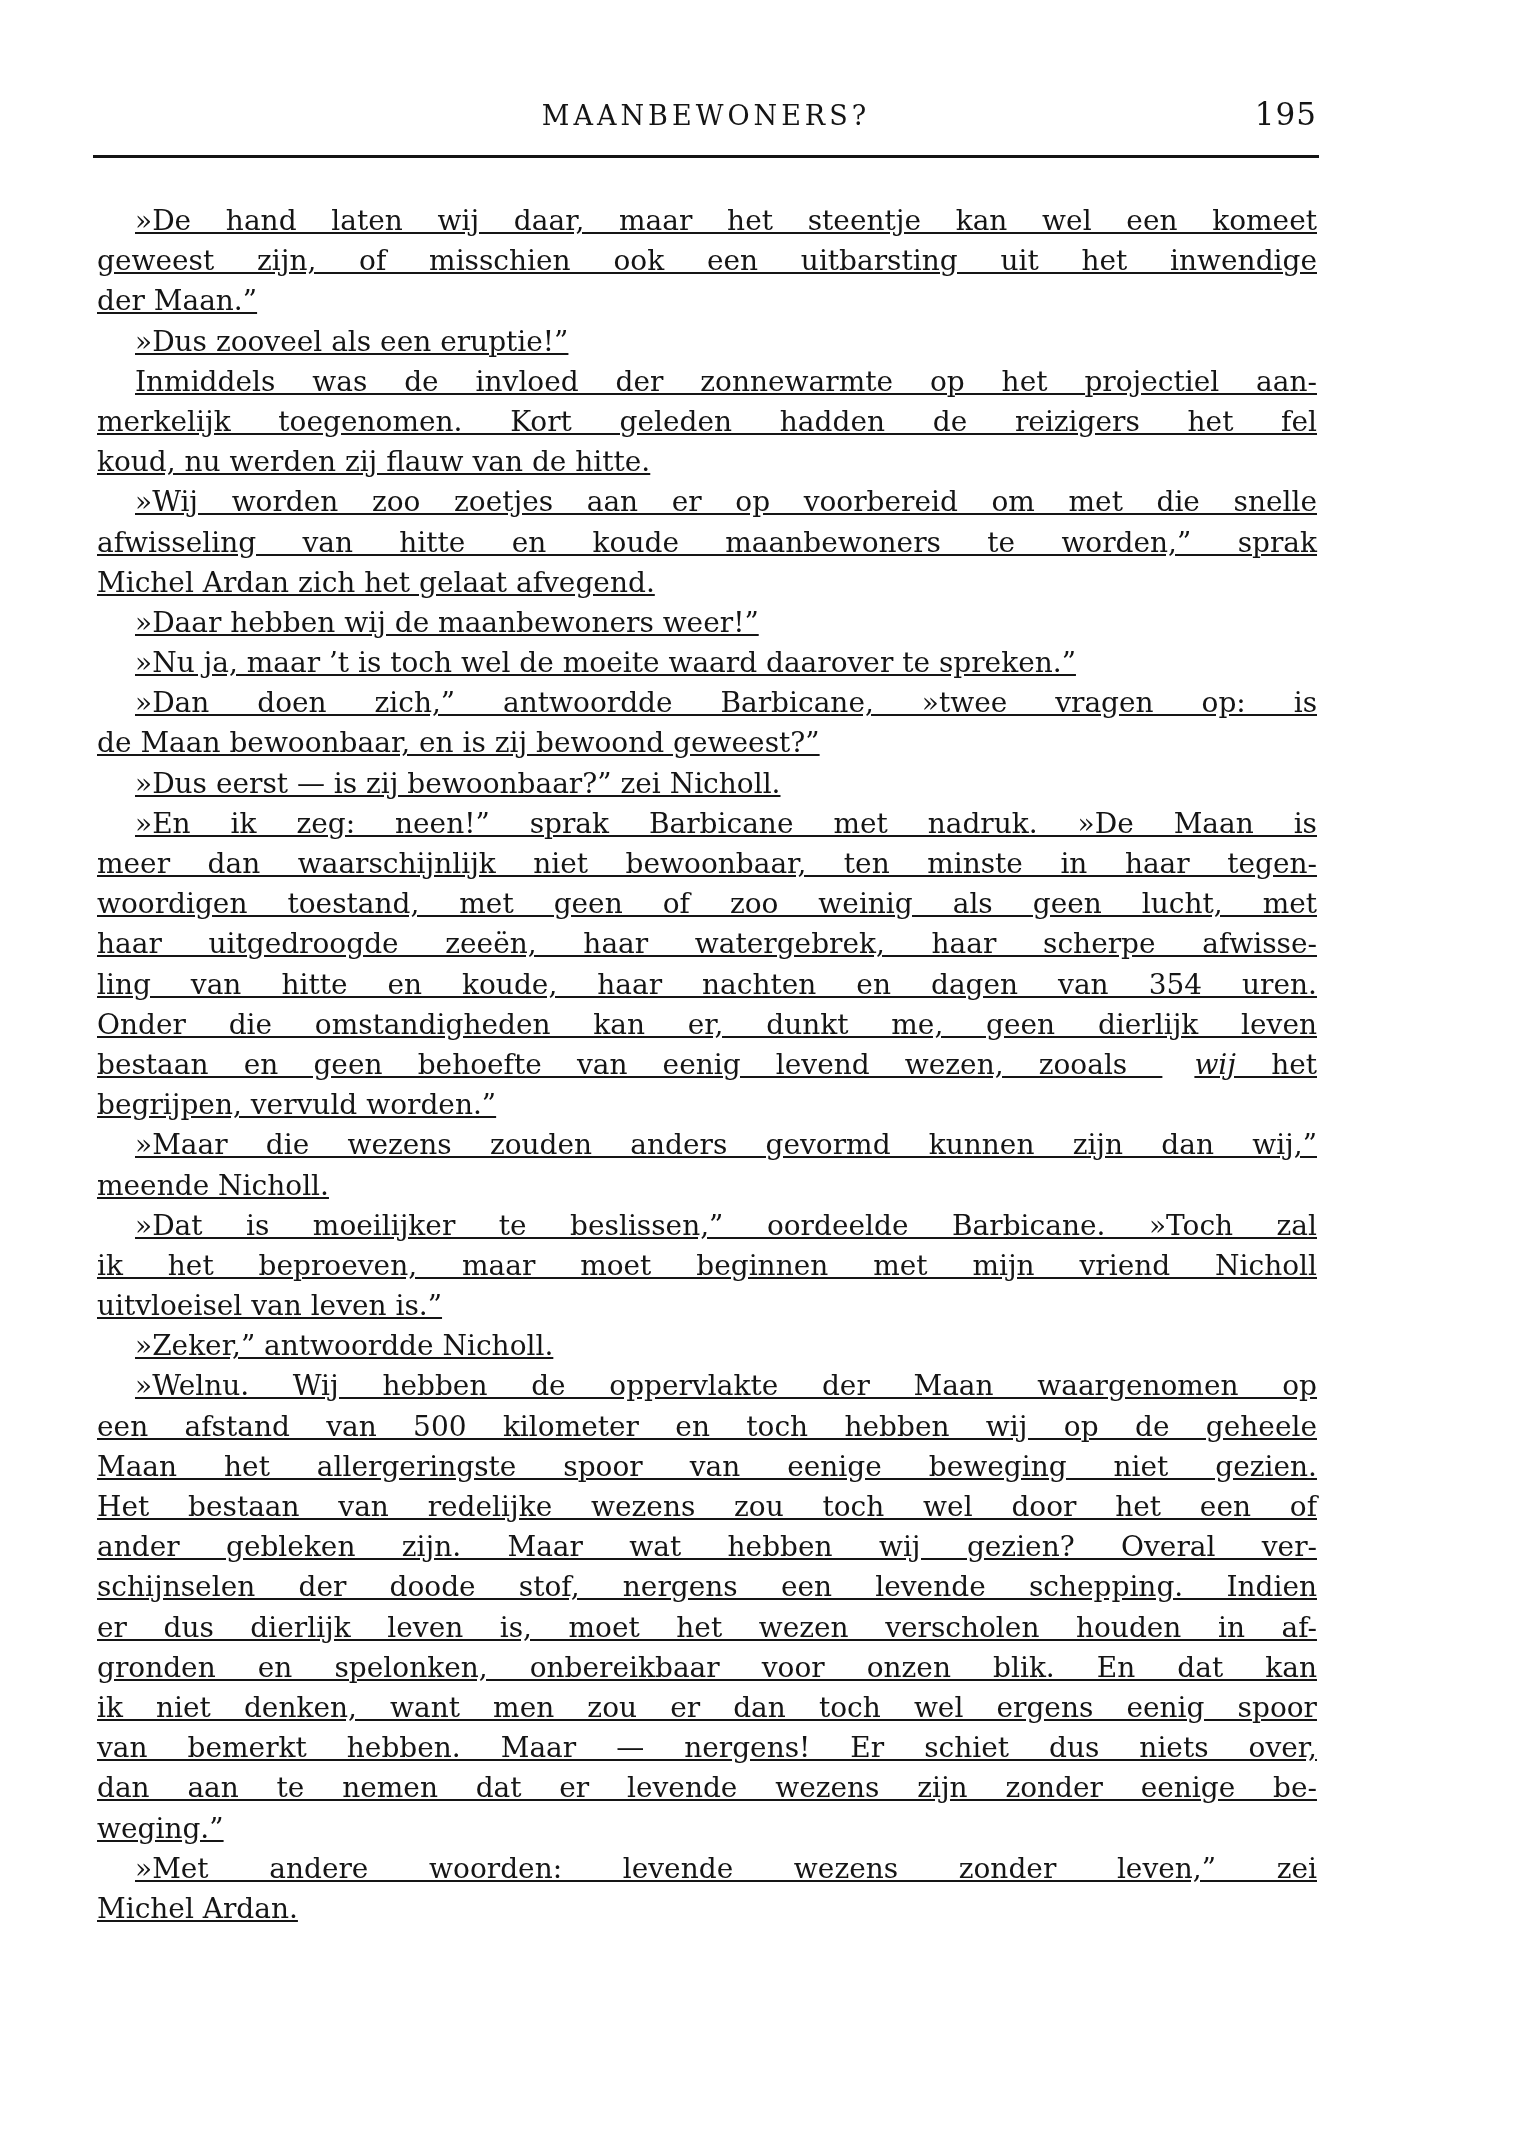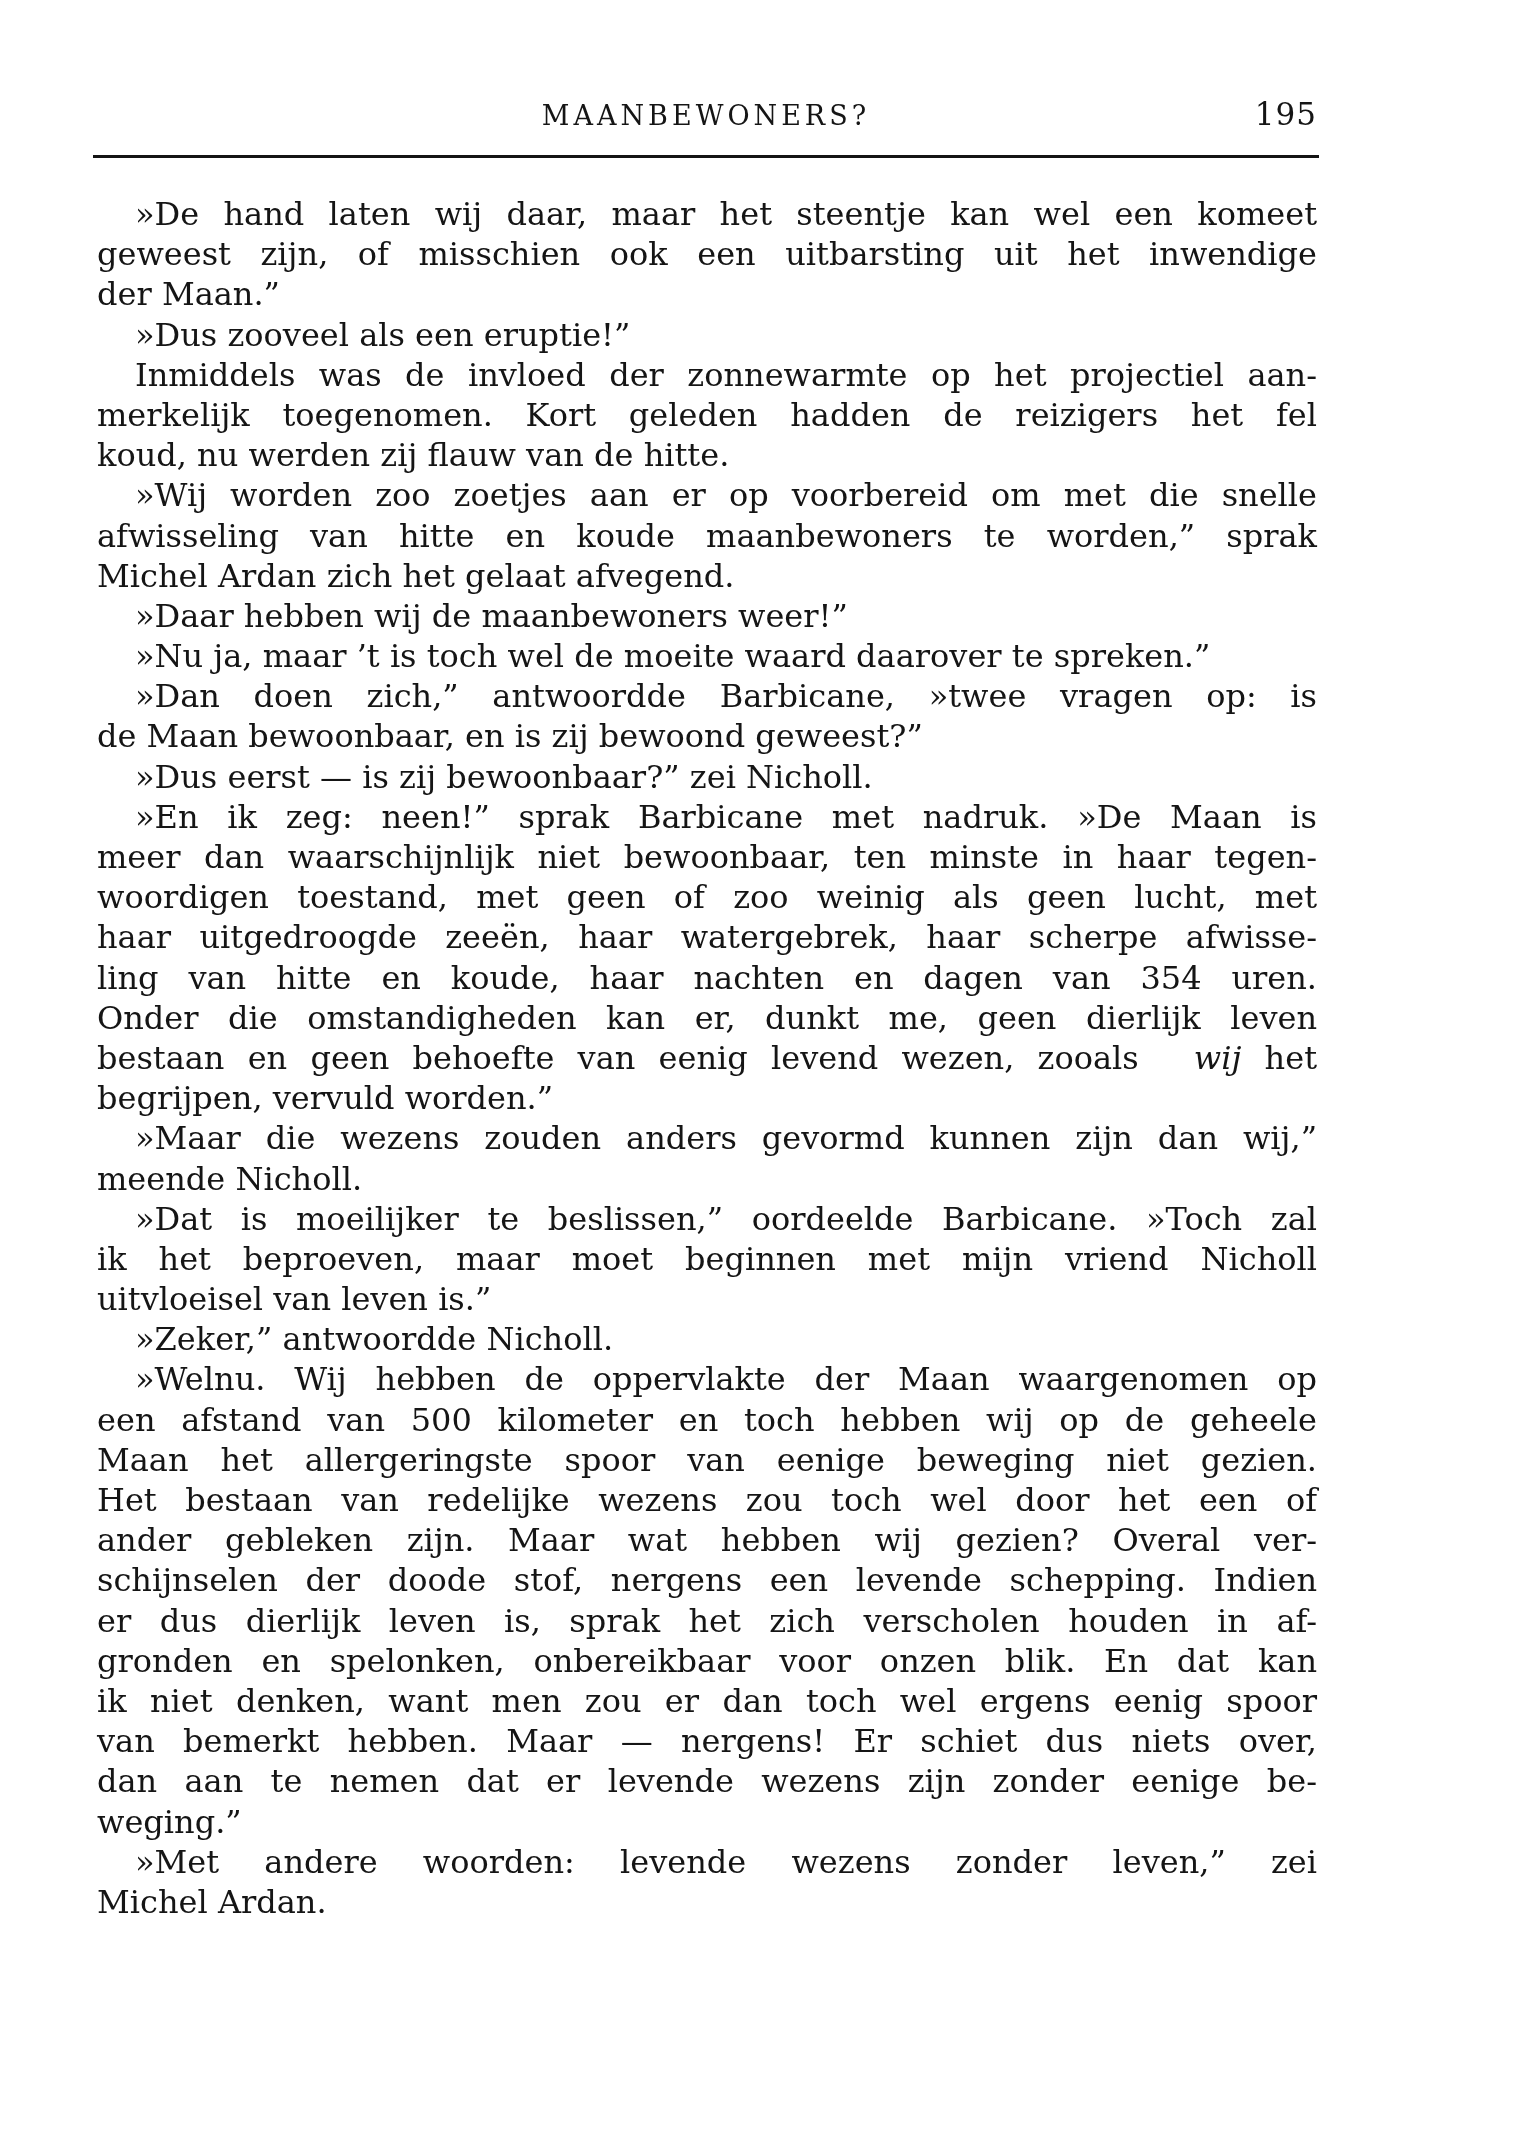--- a/index.html
+++ b/index.html
@@ -44,25 +44,26 @@
     position: absolute;
     top: 155px;
     left: 93px;
     width: 1226px;
     height: 3px;
     background: #141414;
     border: none;
   }
   .text-body {
     position: absolute;
-    top: 194px;
+    top: 201px;
     left: 97px;
     width: 1220px;
-    font-size: 32px;
+    font-size: 28px;
     line-height: 40.2px;
+    text-decoration: underline;
   }
   .line {
     text-align: justify;
     text-align-last: justify;
     white-space: normal;
     height: 40.2px;
     overflow: visible;
   }
   .line.indent { text-indent: 38px; }
   .line.last { text-align-last: left; }
@@ -124,21 +125,21 @@
       <div class="line indent"><span>»Dat is moeilijker te beslissen,” oordeelde Barbicane. »Toch zal</span></div>
       <div class="line"><span>ik het beproeven, maar moet beginnen met mijn vriend Nicholl</span></div>
       <div class="line last"><span>uitvloeisel van leven is.”</span></div>
       <div class="line indent last"><span>»Zeker,” antwoordde Nicholl.</span></div>
       <div class="line indent"><span>»Welnu. Wij hebben de oppervlakte der Maan waargenomen op</span></div>
       <div class="line"><span>een afstand van 500 kilometer en toch hebben wij op de geheele</span></div>
       <div class="line"><span>Maan het allergeringste spoor van eenige beweging niet gezien.</span></div>
       <div class="line"><span>Het bestaan van redelijke wezens zou toch wel door het een of</span></div>
       <div class="line"><span>ander gebleken zijn. Maar wat hebben wij gezien? Overal ver-</span></div>
       <div class="line"><span>schijnselen der doode stof, nergens een levende schepping. Indien</span></div>
-      <div class="line"><span>er dus dierlijk leven is, sprak het zich verscholen houden in af-</span></div>
+      <div class="line"><span>er dus dierlijk leven is, moet het wezen verscholen houden in af-</span></div>
       <div class="line"><span>gronden en spelonken, onbereikbaar voor onzen blik. En dat kan</span></div>
       <div class="line"><span>ik niet denken, want men zou er dan toch wel ergens eenig spoor</span></div>
       <div class="line"><span>van bemerkt hebben. Maar — nergens! Er schiet dus niets over,</span></div>
       <div class="line"><span>dan aan te nemen dat er levende wezens zijn zonder eenige be-</span></div>
       <div class="line last"><span>weging.”</span></div>
       <div class="line indent"><span>»Met andere woorden: levende wezens zonder leven,” zei</span></div>
       <div class="line last"><span>Michel Ardan.</span></div>
     </div>
 
   <div class="scan-smudge"></div>

